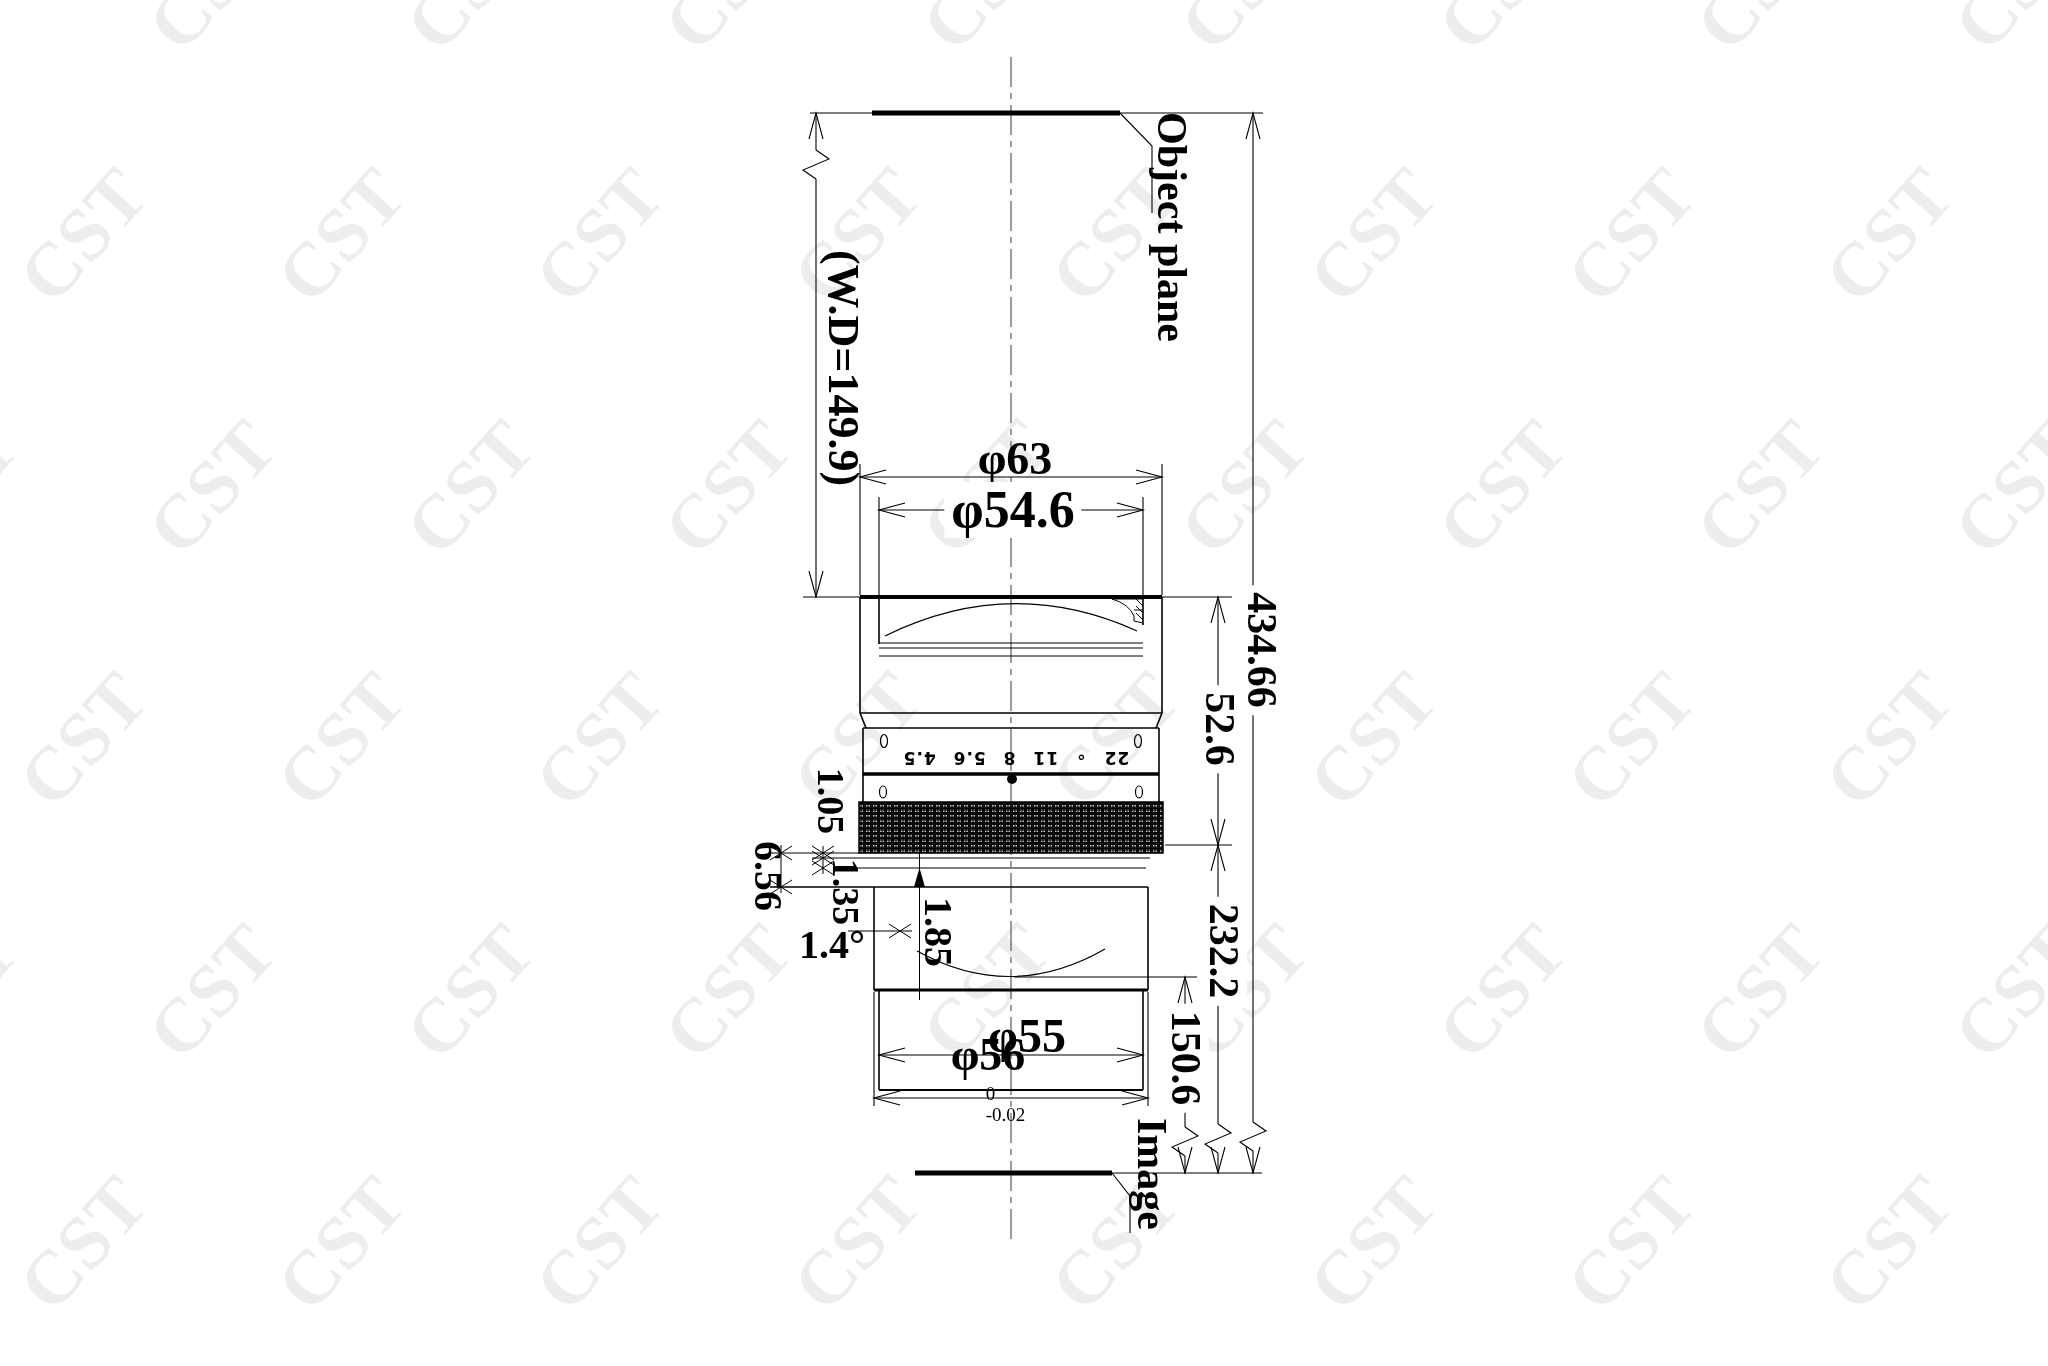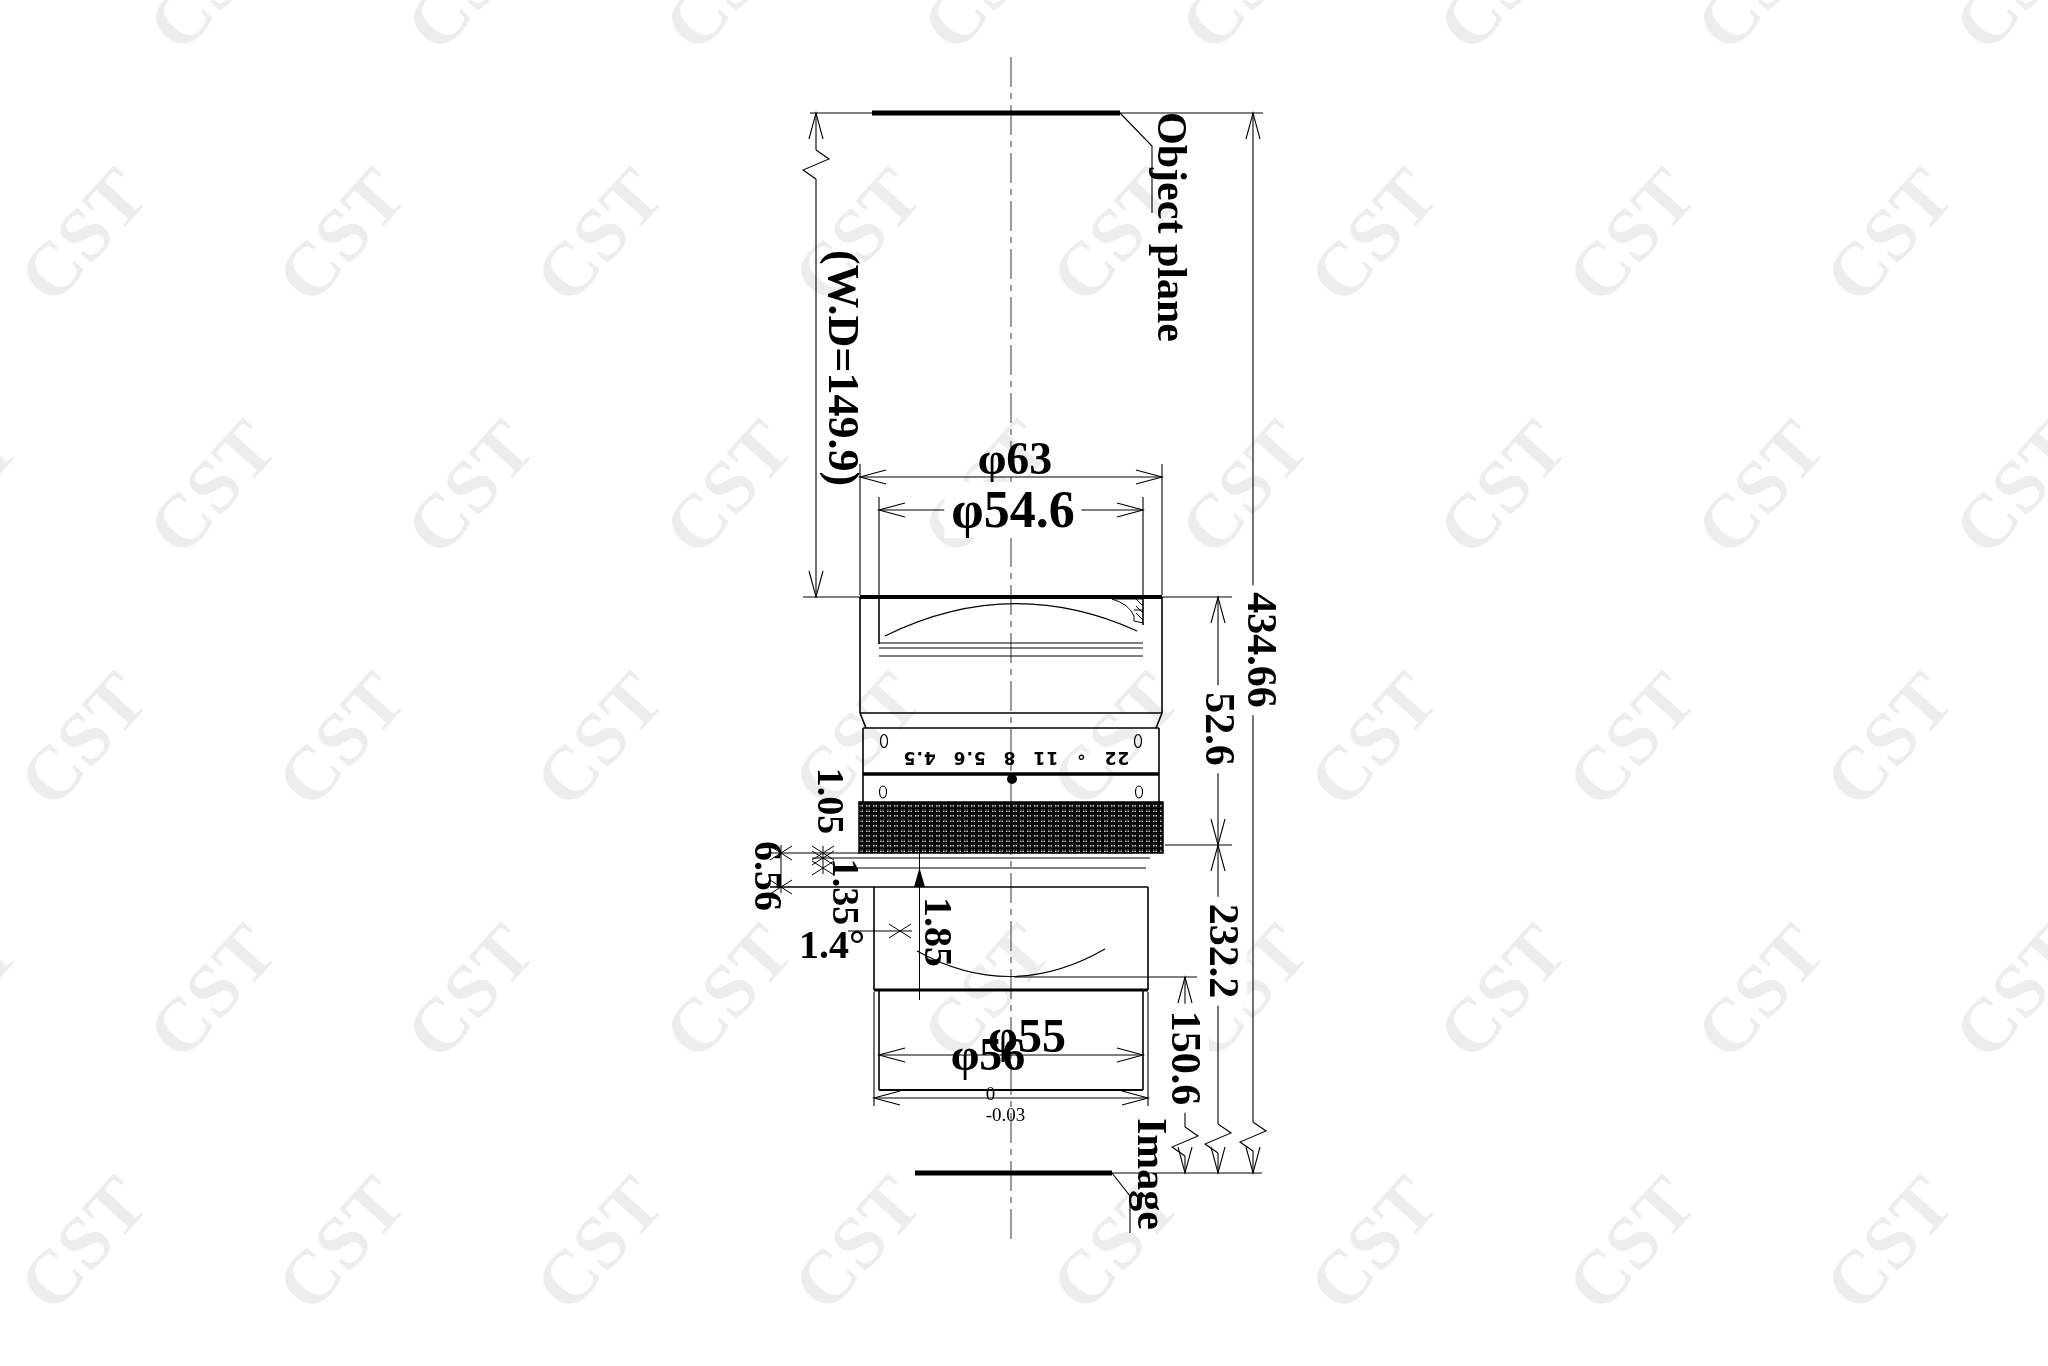--- a/index.html
+++ b/index.html
@@ -260,21 +260,21 @@
 
   <div class="lbl bg" style="left:1013px;top:510px;font-size:52px">φ54.6</div>
 
   <div class="lbl" style="left:1027px;top:1036px;font-size:48px">φ55</div>
 
   <div class="lbl" style="left:988px;top:1079px;font-size:46px">
     <div class="dia56wrap">
       <span>φ56</span>
       <span class="tolstack">
         <span>0</span>
-        <span>-0.03</span>
+        <span>-0.02</span>
       </span>
     </div>
   </div>
 
   <div class="lbl v" style="left:831px;top:801px;font-size:38px">1.05</div>
 
   <div class="lbl v" style="left:846px;top:892px;font-size:38px">1.35</div>
 
   <div class="lbl v" style="left:768px;top:876px;font-size:40px">6.56</div>
 

